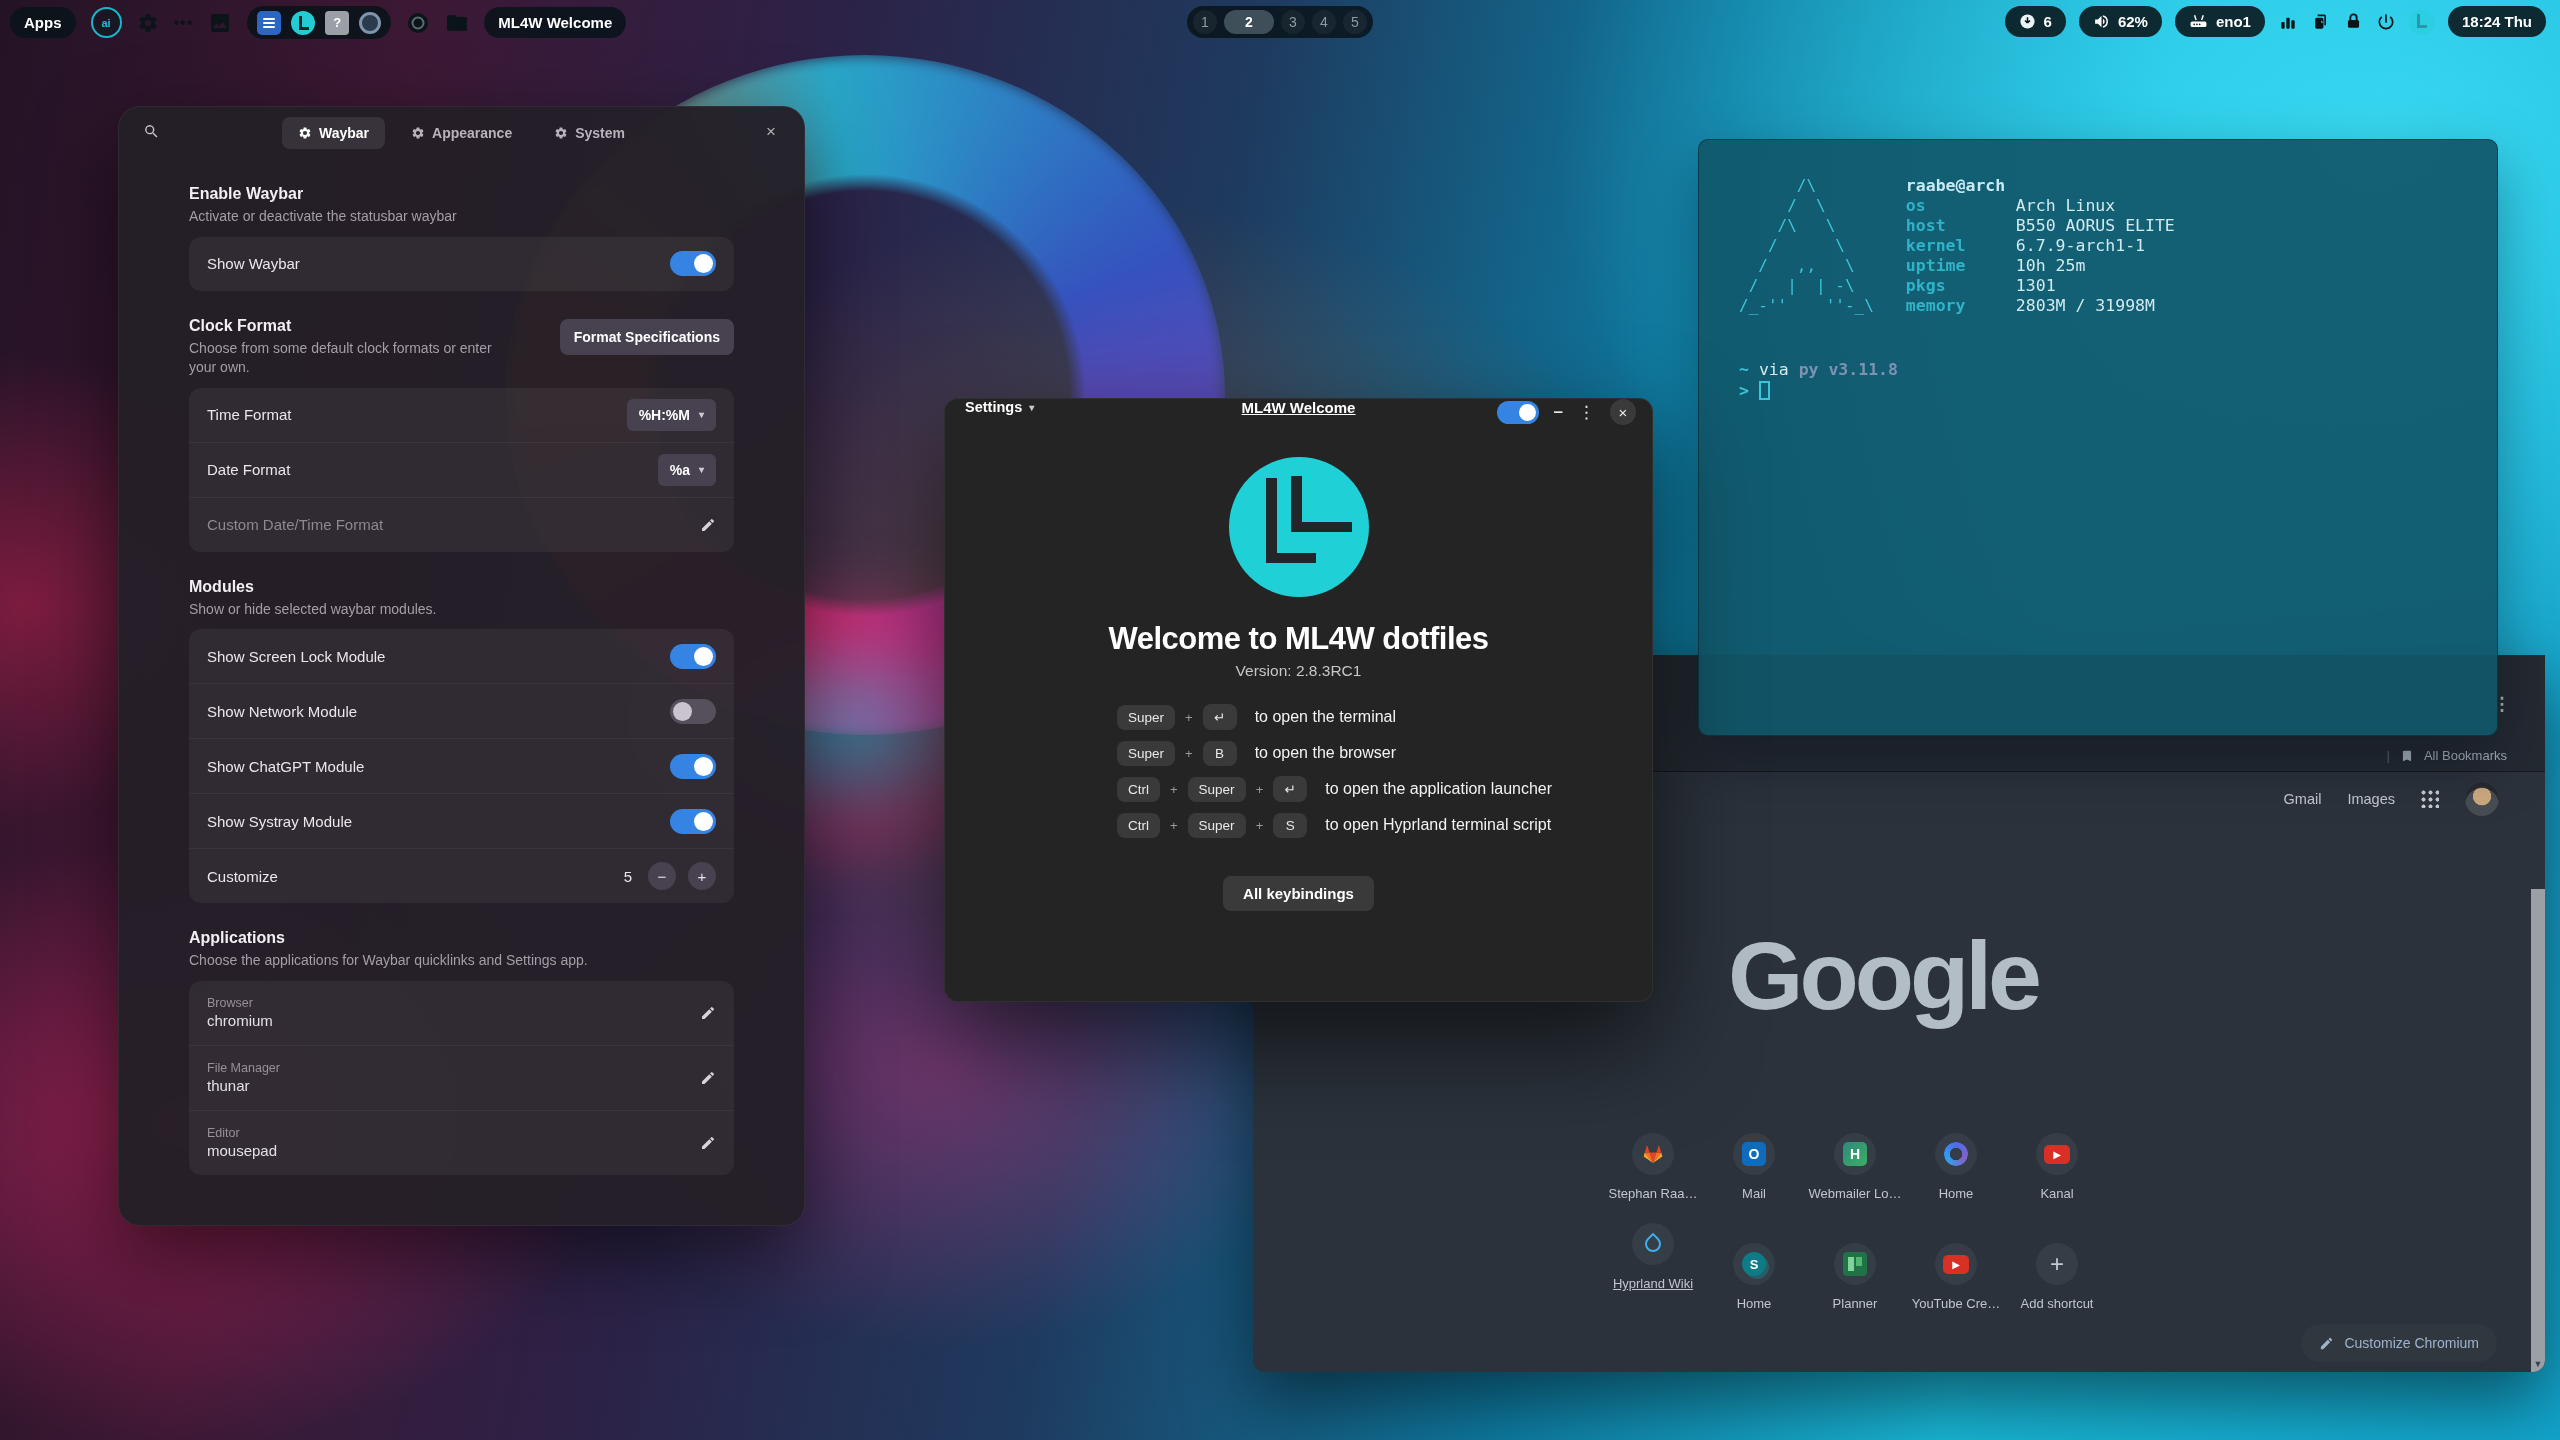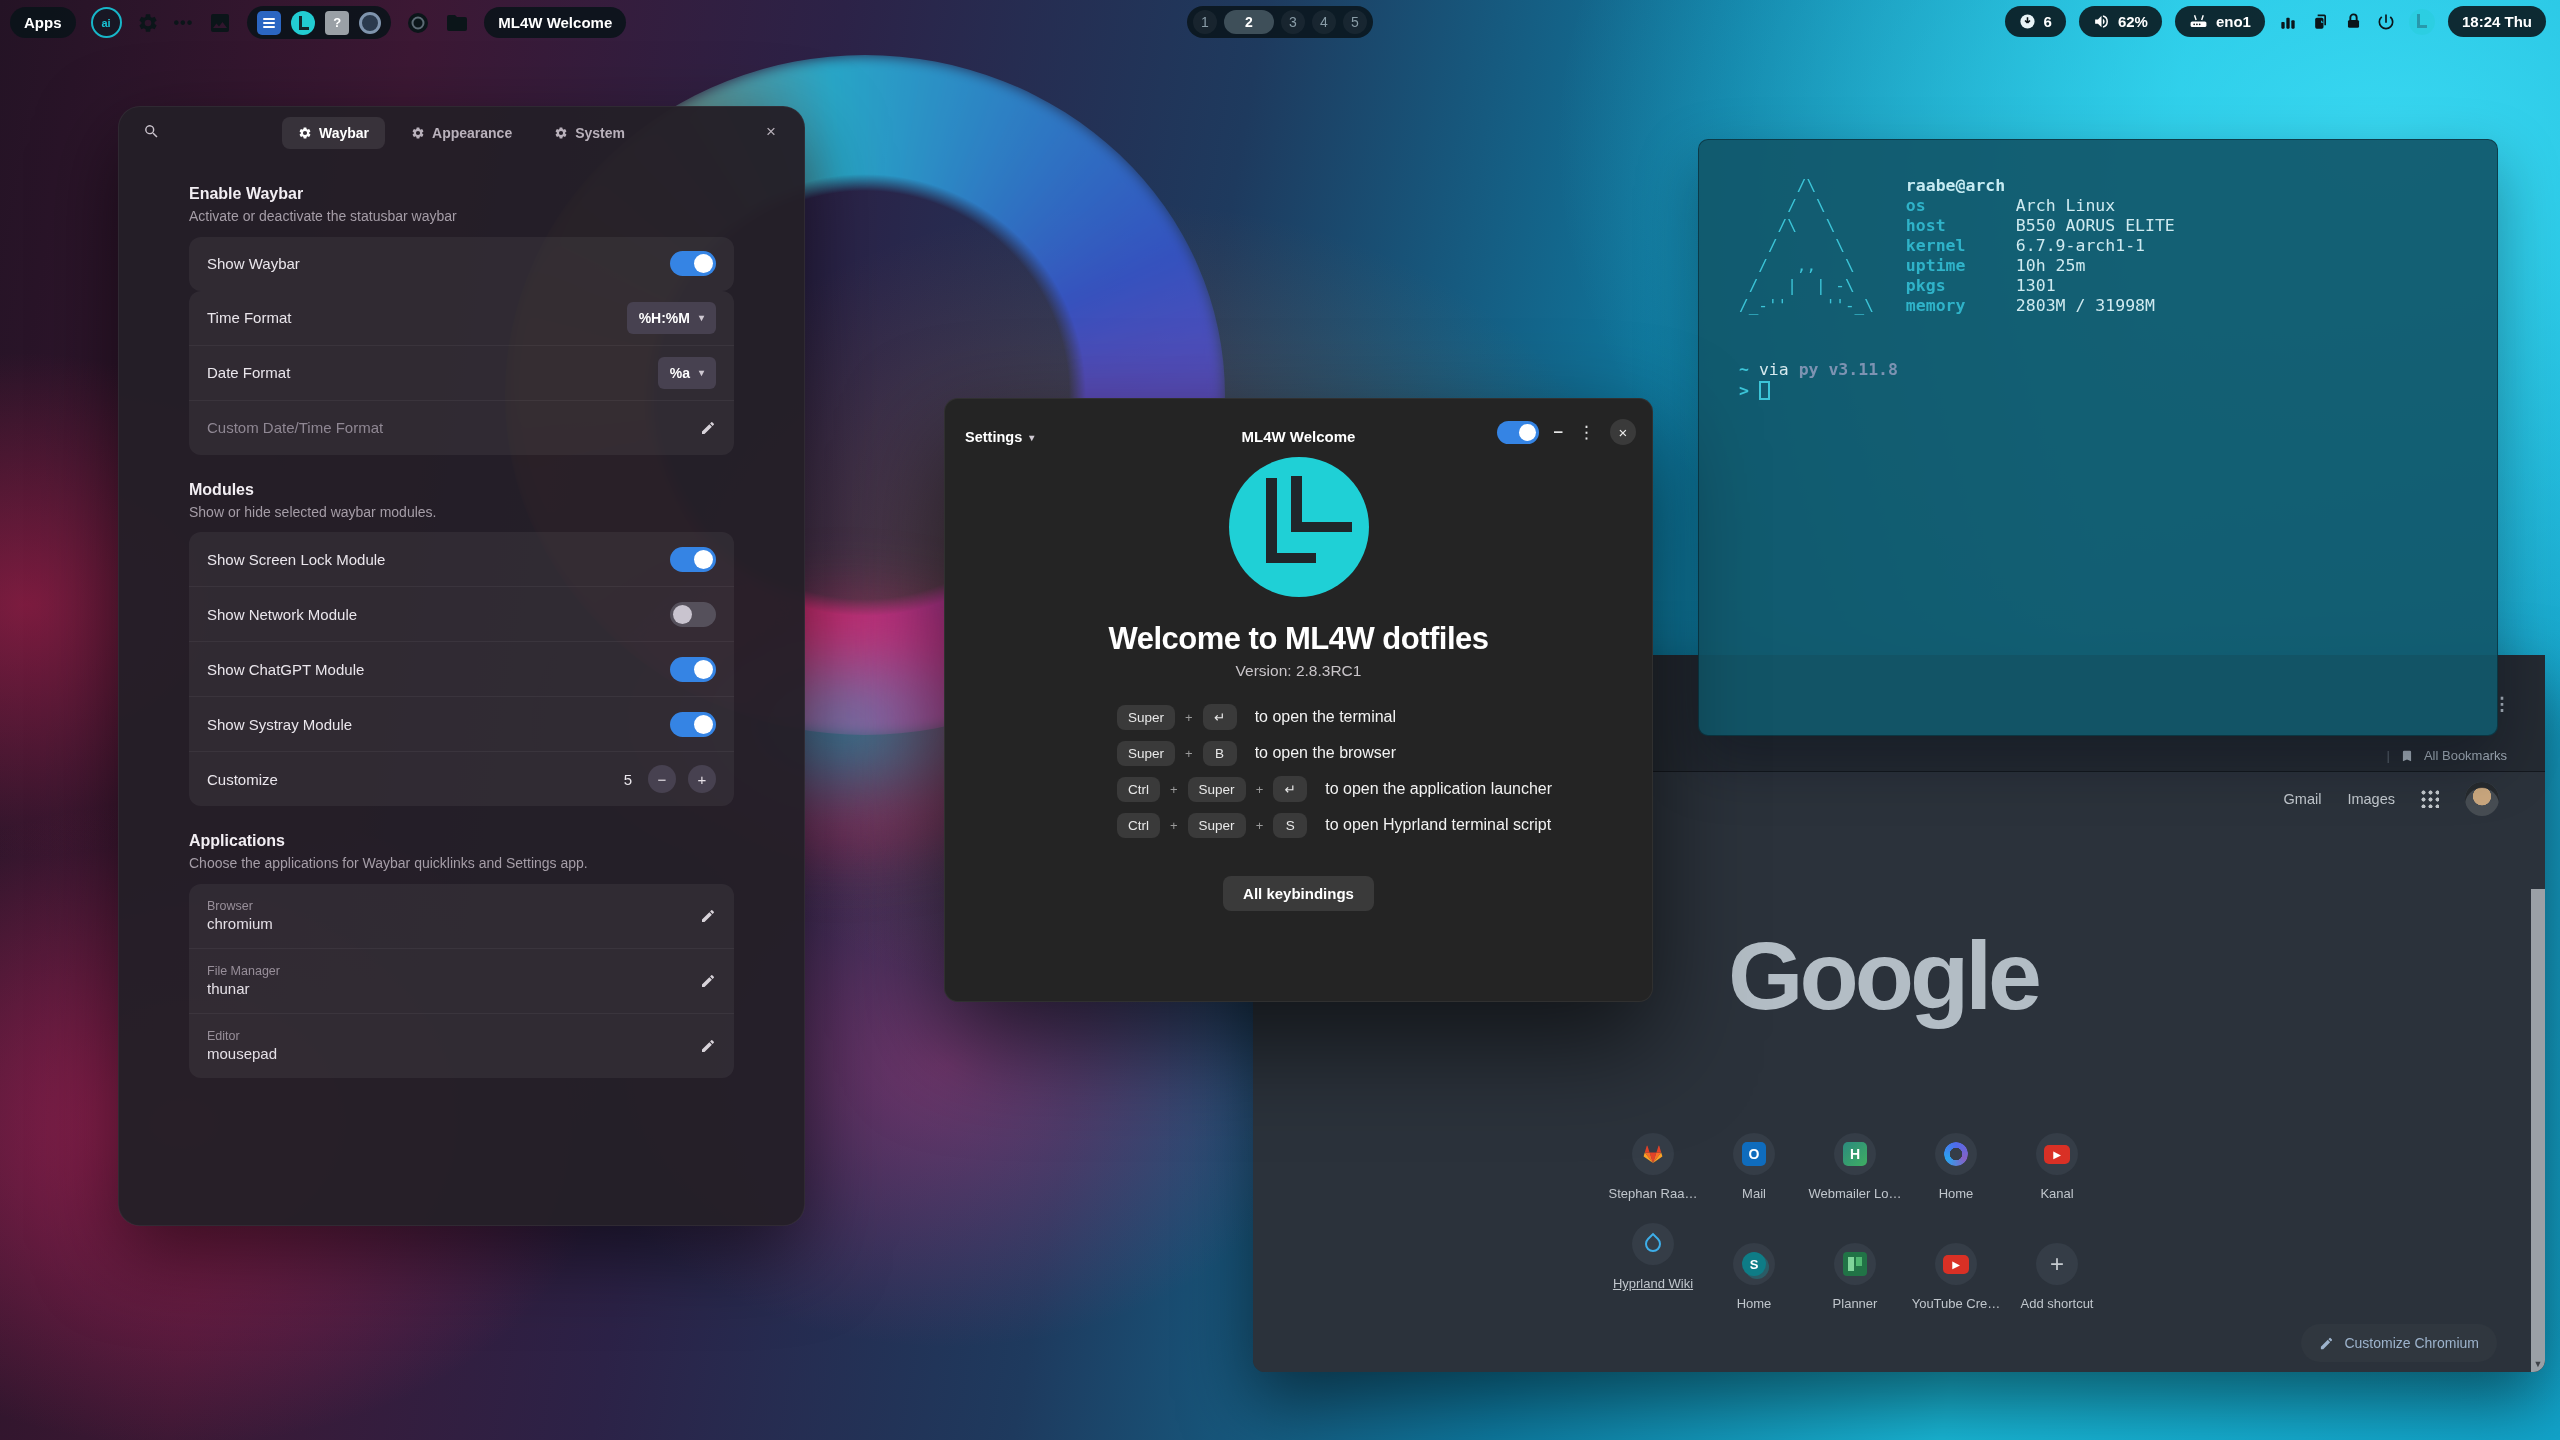--- a/index.html
+++ b/index.html
@@ -87,21 +87,21 @@
             display:flex;align-items:center;justify-content:center;}
   .app-row{min-height:64px;display:flex;align-items:center;padding:0 18px;}
   .app-row + .app-row{border-top:1px solid rgba(255,255,255,.05);}
   .app-row .cols{flex:1;display:flex;flex-direction:column;gap:2px;}
   .app-row .mini{font-size:12.5px;color:#988f9a;}
   .app-row .val{font-size:15px;color:#e4dfe6;}
 
   
   #wwin{position:absolute;left:944px;top:398px;width:707px;height:602px;background:#242424;border-radius:14px;
         box-shadow:0 40px 100px rgba(0,0,0,.6);color:#fff;overflow:hidden;border:1px solid rgba(255,255,255,.06);}
-  .whead{height:46px;position:relative;display:flex;align-items:flex-end;justify-content:center;}
+  .whead{height:46px;position:relative;display:flex;align-items:flex-start;justify-content:center;text-decoration:underline;}
   .wmenu{position:absolute;left:20px;display:flex;align-items:center;gap:7px;font-size:14.5px;font-weight:700;color:#fff;}
   .wtitle{font-size:15px;font-weight:700;}
   .wctl{position:absolute;right:16px;display:flex;align-items:center;gap:15px;}
   .wmin{color:#e6e6e6;font-size:17px;font-weight:700;}
   .wdots{color:#e6e6e6;font-size:17px;}
   .wclose{width:26px;height:26px;border-radius:50%;background:#3a3a3a;color:#eee;font-size:15px;
           display:flex;align-items:center;justify-content:center;}
   .wswitch{width:42px;height:23px;}
   .wswitch .knob{width:17px;height:17px;}
   #logo{width:140px;height:140px;border-radius:50%;background:#1fd0d6;margin:12px auto 24px;position:relative;}
@@ -372,20 +372,27 @@
     <div class="sect-sub">Activate or deactivate the statusbar waybar</div>
     <div class="card">
       <div class="row">
         <span class="lbl">Show Waybar</span>
         <div class="switch on">
             <div class="knob"></div>
           </div>
       </div>
     </div>
 
+    <div class="clock-head">
+      <div>
+        <div class="sect-title">Clock Format</div>
+        <div class="sect-sub">Choose from some default clock formats or enter your own.</div>
+      </div>
+      <div class="spec-btn" style="margin-top:28px;">Format Specifications</div>
+    </div>
     <div class="card">
       <div class="row">
         <span class="lbl">Time Format</span>
         <div class="drop">
             <span>%H:%M</span>
             <span class="caret">▾</span>
           </div>
       </div>
       <div class="row">
         <span class="lbl">Date Format</span>

